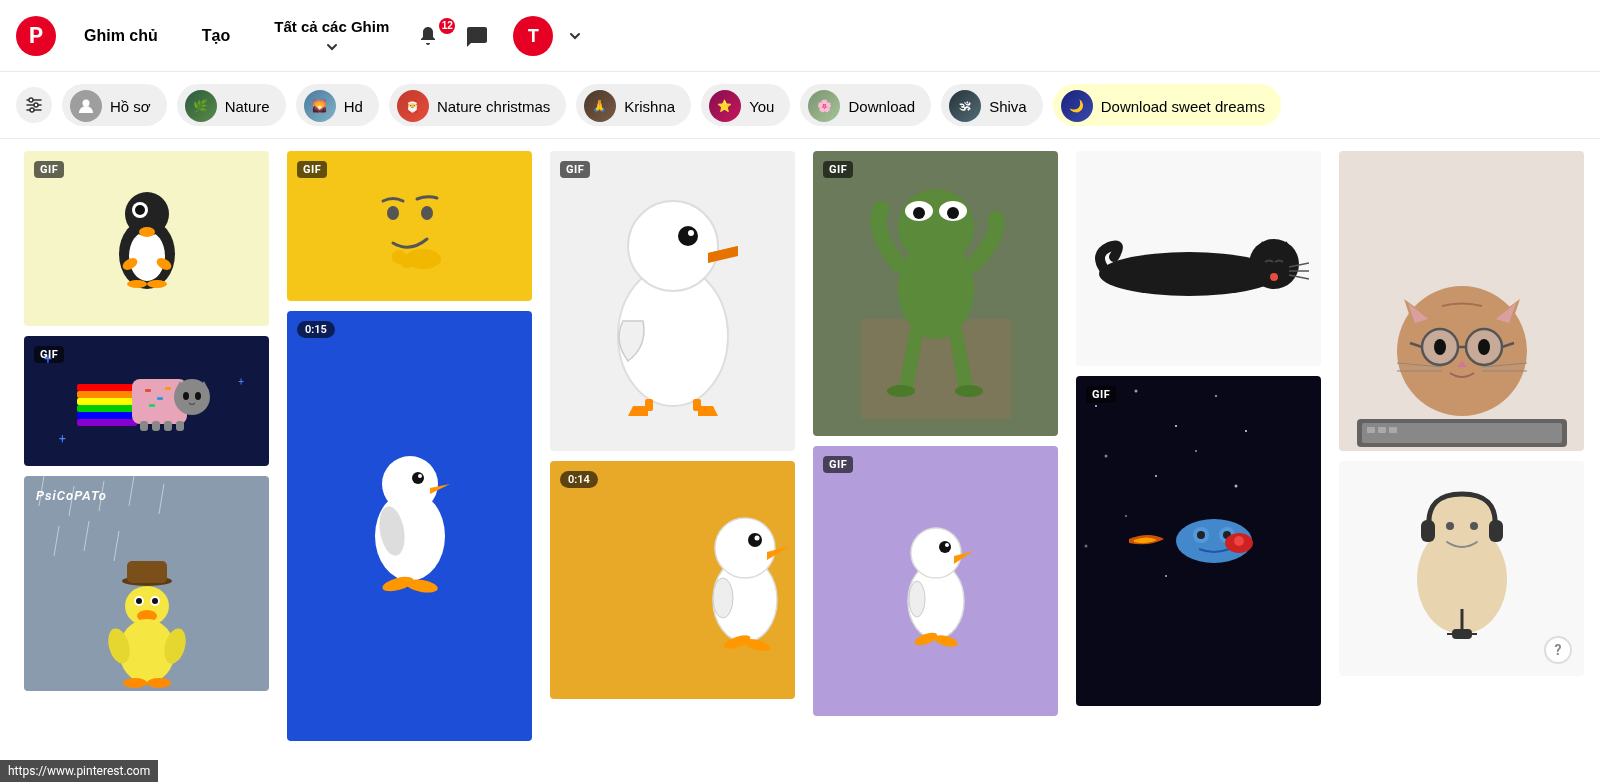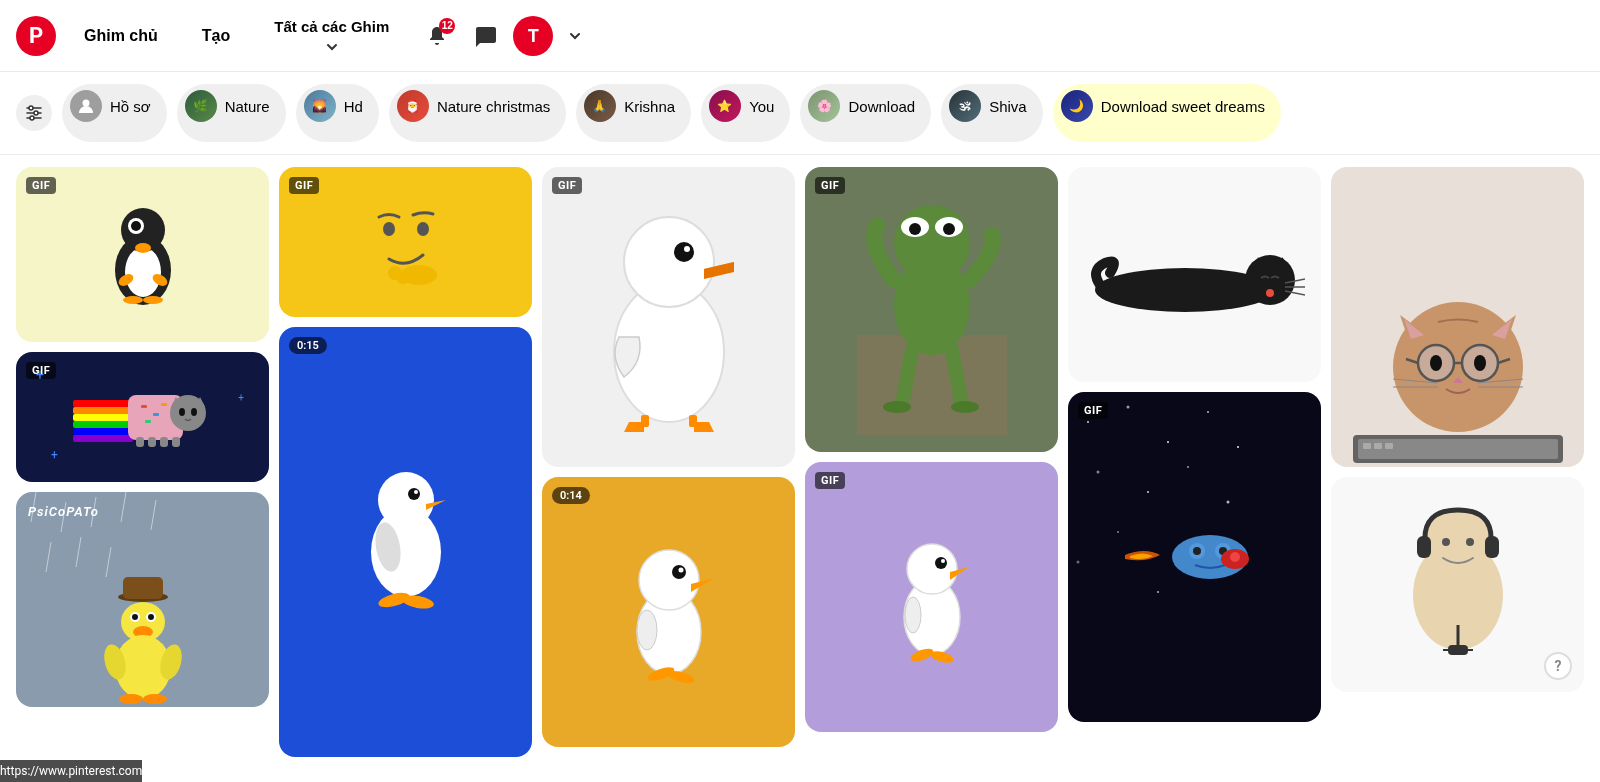--- a/index.html
+++ b/index.html
@@ -92,21 +92,21 @@
     }
     .icon-btn {
       width: 40px;
       height: 40px;
       border-radius: 50%;
       border: none;
       background: transparent;
       cursor: pointer;
       display: flex;
       align-items: center;
-      justify-content: center;
+      justify-content: flex-start;
       font-size: 20px;
       position: relative;
     }
     .badge {
       position: absolute;
       top: 2px;
       right: 2px;
       background: #e60023;
       color: white;
       border-radius: 50%;
@@ -150,21 +150,21 @@
       padding: 12px 16px;
       gap: 10px;
       overflow-x: auto;
       border-bottom: 1px solid #e9e9e9;
     }
     .filter-bar::-webkit-scrollbar { display: none; }
     .filter-chip {
       display: flex;
       align-items: center;
       gap: 8px;
-      padding: 6px 16px 20px 8px;
+      padding: 6px 16px 4px 8px;
       border-radius: 30px;
       border: none;
       background: #efefef;
       cursor: pointer;
       white-space: nowrap;
       font-size: 15px;
       font-weight: 500;
     }
     .chip-icon-btn {
       width: 36px;
@@ -187,24 +187,25 @@
       align-items: center;
       justify-content: center;
       font-size: 12px;
       font-weight: bold;
       color: white;
       flex-shrink: 0;
     }
     .pin-card {
       break-inside: avoid;
       margin-bottom: 12px;
-      border-radius: 16px;
+      border-radius: 4px;
       overflow: hidden;
       cursor: pointer;
       position: relative;
+      margin-left: 8px;
     }
     .gif-badge {
       position: absolute;
       top: 10px;
       left: 10px;
       background: rgba(0,0,0,0.6);
       color: white;
       font-size: 11px;
       font-weight: 700;
       padding: 2px 6px;
@@ -227,21 +228,21 @@
     .bg-yellow { background: #f5f5c8; }
     .bg-dark-blue { background: #0f1740; }
 
     .status-bar {
       position: fixed;
       bottom: 0;
       left: 0;
       background: rgba(0,0,0,0.7);
       color: white;
       font-size: 12px;
-      padding: 4px 0;
+      padding: 4px 8px;
       z-index: 200;
     }
   </style>
 </head>
 <body>
 
 <header class="header">
   <div class="logo">P</div>
 
   <button class="nav-btn">Ghim chủ</button>
@@ -492,21 +493,21 @@
 
       <path d="M30 140 Q20 160 35 180 Q55 165 50 140 Z" fill="#f0f0f0" stroke="#ccc" stroke-width="1.5"></path>
 
       <path d="M55 225 L40 225 L35 235 L55 235 Z" fill="#ff8c00"></path>
       <path d="M105 225 L120 225 L125 235 L105 235 Z" fill="#ff8c00"></path>
       <rect x="52" y="218" width="8" height="12" fill="#ff8c00" rx="2"></rect>
       <rect x="100" y="218" width="8" height="12" fill="#ff8c00" rx="2"></rect>
     </svg>
   </div>
 
-  <div class="pin-card" style="height: 270px; background: #e8a828; display: flex; align-items: center; justify-content: center; break-inside: avoid; margin-bottom: 10px; position: relative;">
+  <div class="pin-card" style="height: 238px; background: #e8a828; display: flex; align-items: center; justify-content: flex-end; break-inside: avoid; margin-bottom: 10px; position: relative;">
     <span class="time-badge">0:14</span>
     <svg width="100" height="180" viewBox="0 0 100 180">
       <ellipse cx="50" cy="110" rx="32" ry="42" fill="white" stroke="#ddd" stroke-width="1.5"></ellipse>
       <circle cx="50" cy="58" r="30" fill="white" stroke="#ddd" stroke-width="1.5"></circle>
       <circle cx="60" cy="50" r="7" fill="#111"></circle>
       <circle cx="62" cy="48" r="2.5" fill="white"></circle>
       <path d="M72 62 L95 56 L72 70 Z" fill="#ff9800"></path>
       <ellipse cx="28" cy="108" rx="10" ry="20" fill="#eee" stroke="#ccc" stroke-width="1"></ellipse>
       <ellipse cx="42" cy="152" rx="14" ry="5" fill="#ff9800" transform="rotate(-20 42 152)"></ellipse>
       <ellipse cx="62" cy="155" rx="14" ry="5" fill="#ff9800" transform="rotate(15 62 155)"></ellipse>

